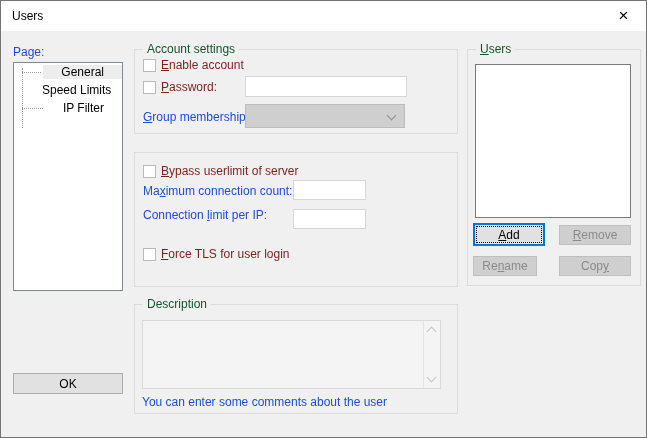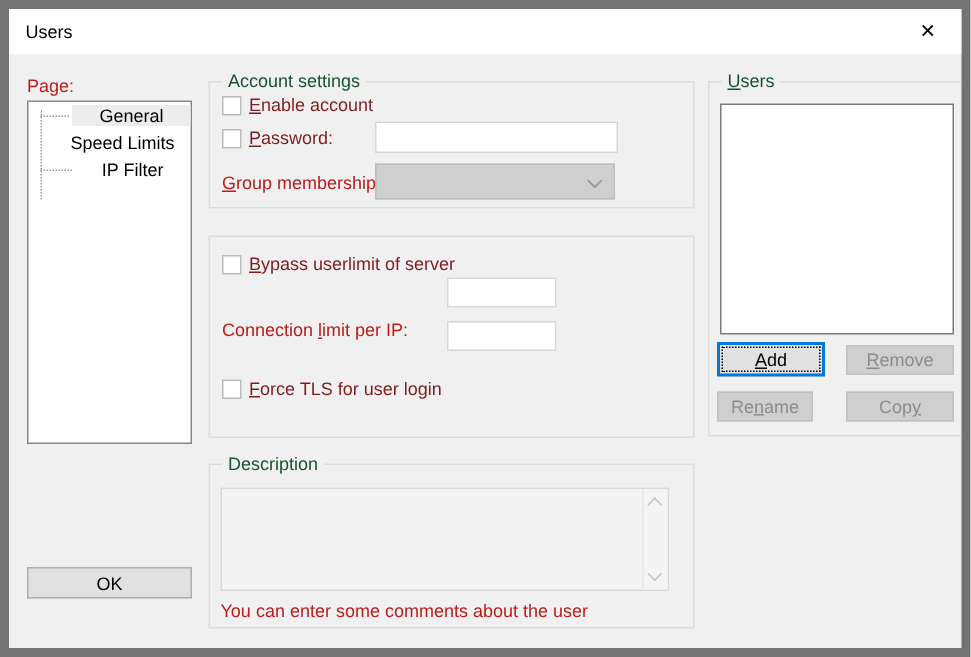--- a/index.html
+++ b/index.html
@@ -1,25 +1,25 @@
 <!DOCTYPE html>
 <html><head>
 <meta charset="utf-8">
 <style>
   html,body{margin:0;padding:0;background:#d8d8d8;}
   *{box-sizing:border-box;font-family:"Liberation Sans","DejaVu Sans",sans-serif;}
   .window{
     position:relative;width:647px;height:438px;background:#f0f0f0;
-    border:6px solid #737373;overflow:hidden;font-size:12px;color:#000;
+    border:1px solid #737373;overflow:hidden;font-size:12px;color:#000;
   }
   .titlebar{position:absolute;left:0;top:0;width:100%;height:30px;background:#ffffff;}
   .title{position:absolute;left:11px;top:0;height:30px;line-height:30px;font-size:12px;color:#000;}
   .close-btn{position:absolute;right:0;top:0;width:45px;height:29px;display:flex;align-items:center;justify-content:center;cursor:default;}
   .close-btn span{font-size:17px;font-weight:400;color:#000;line-height:1;}
-  .lbl{position:absolute;white-space:nowrap;color:#b91c1c;}
+  .lbl{position:absolute;white-space:nowrap;color:#1d4ed8;}
   .lbl.dis{color:#7f1d1d;}
   u{text-decoration:underline;text-underline-offset:1px;}
   
   .groupbox{position:absolute;border:1px solid #dcdcdc;}
   .groupbox .caption{position:absolute;top:-8px;left:8px;background:#f0f0f0;padding:0 4px;white-space:nowrap;color:#14532d;}
   
   .tree{position:absolute;left:12px;top:61px;width:110px;height:229px;background:#fff;border:1px solid #828790;}
   .tree-lines{position:absolute;left:8px;top:5px;height:60px;border-left:1px dotted #9a9a9a;}
   .tree-row{position:relative;height:18px;display:flex;align-items:center;cursor:default;}
   .tree-row:first-child{margin-top:2px;}
@@ -84,20 +84,21 @@
   <input class="edit" style="left: 244px; top: 75px; width: 162px; height: 21px;" value="">
   <div class="lbl" style="left:142px;top:109px;"><u>G</u>roup membership:</div>
   <div class="combo" style="left:244px;top:103px;width:160px;height:24px;">
     <span></span>
     <span class="chev"></span>
   </div>
 
   <div class="groupbox" style="left:133px;top:151px;width:324px;height:135px;"></div>
   <div class="cb" style="left:142px;top:164px;"></div>
   <div class="lbl dis" style="left:160px;top:163px;"><u>B</u>ypass userlimit of server</div>
+  <div class="lbl" style="left:142px;top:183px;">Ma<u>x</u>imum connection count:</div>
   <input class="edit" style="left: 292px; top: 179px; width: 73px; height: 20px;" value="">
   <div class="lbl" style="left:142px;top:207px;">Connection <u>l</u>imit per IP:</div>
   <input class="edit" style="left: 292px; top: 208px; width: 73px; height: 20px;" value="">
   <div class="cb" style="left:142px;top:247px;"></div>
   <div class="lbl dis" style="left:160px;top:246px;"><u>F</u>orce TLS for user login</div>
 
   <div class="groupbox" style="left:133px;top:303px;width:324px;height:110px;">
     <div class="caption">Description</div>
   </div>
   <div class="textarea" style="left:141px;top:319px;width:299px;height:69px;">

